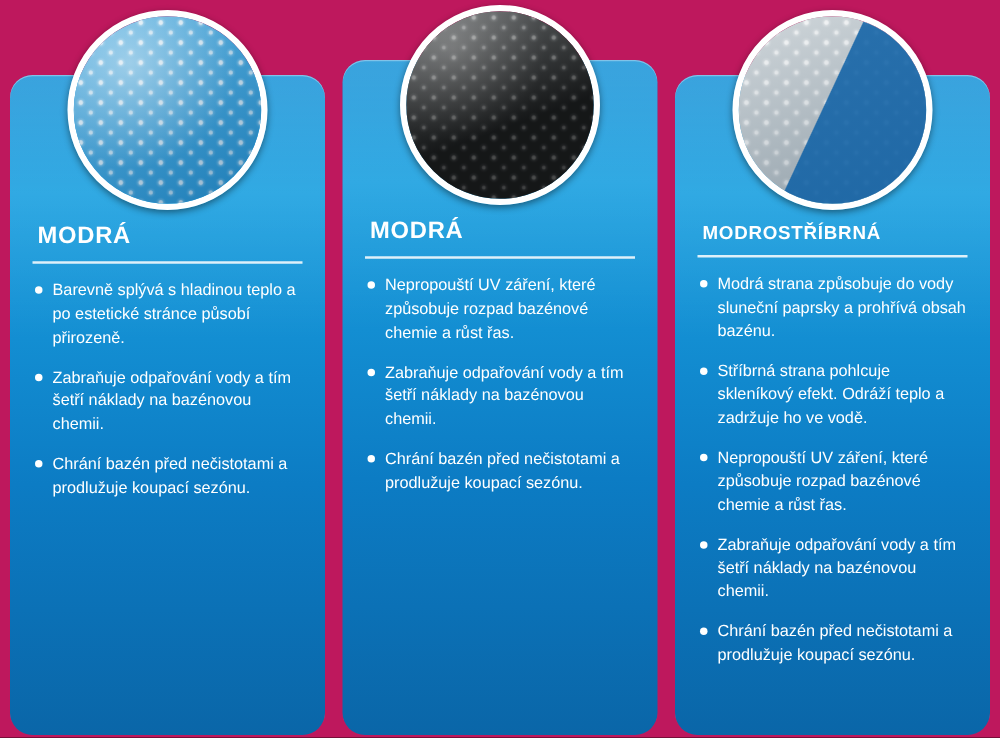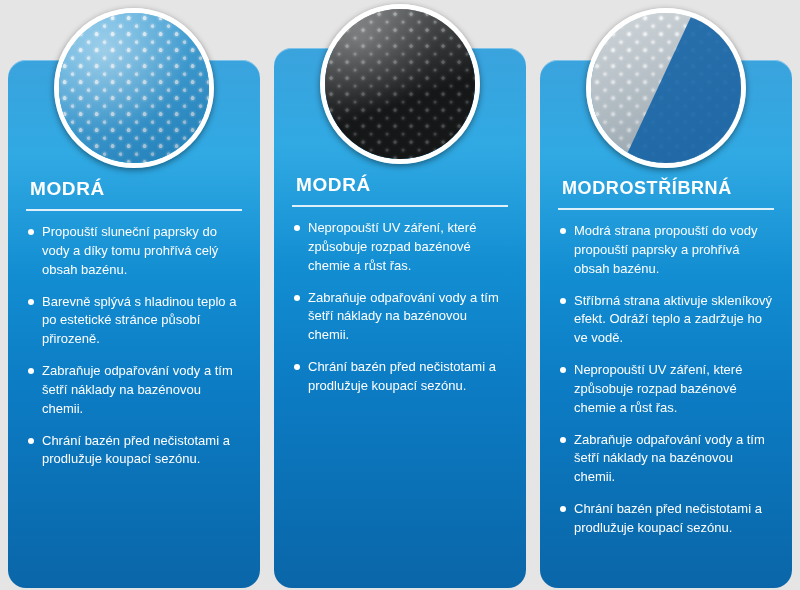--- a/index.html
+++ b/index.html
@@ -10,21 +10,21 @@
     width: 800px;
     height: 590px;
     background: #000000;
     font-family: "Liberation Sans", sans-serif;
     overflow: hidden;
   }
   .board {
     position: relative;
     width: 800px;
     height: 590px;
-    background: #e5e5e5;
+    background: #be185d;
   }
   .cards {
     position: absolute;
     left: 0;
     top: 0;
     width: 800px;
     height: 590px;
     display: flex;
     justify-content: space-between;
     padding: 0 8px;
@@ -131,21 +131,21 @@
   .card-title {
     color: #ffffff;
     font-size: 19px;
     font-weight: bold;
     letter-spacing: 0.6px;
     padding: 0 4px 9px 4px;
     border-bottom: 2px solid rgba(255,255,255,0.85);
     margin-bottom: 12px;
     white-space: nowrap;
   }
-  .card.third .card-title { font-size: 18px; }
+  .card.third .card-title { font-size: 15px; }
 
   ul.bullets {
     list-style: none;
     margin: 0;
     padding: 0;
   }
   ul.bullets li {
     position: relative;
     color: #ffffff;
     font-size: 13px;
@@ -173,21 +173,20 @@
     <div class="card first">
       <div class="card-inner">
         <div class="gloss"></div>
       </div>
       <div class="bubble-photo">
         <div class="photo-surface photo-blue"></div>
       </div>
       <div class="card-body">
         <div class="card-title">MODRÁ</div>
         <ul class="bullets">
-          <li>Propouští sluneční paprsky do vody a díky tomu prohřívá celý obsah bazénu.</li>
           <li>Barevně splývá s hladinou teplo a po estetické stránce působí přirozeně.</li>
           <li>Zabraňuje odpařování vody a tím šetří náklady na bazénovou chemii.</li>
           <li>Chrání bazén před nečistotami a prodlužuje koupací sezónu.</li>
         </ul>
       </div>
     </div>
 
     <div class="card middle">
       <div class="card-inner">
         <div class="gloss"></div>
@@ -208,22 +207,22 @@
     <div class="card third">
       <div class="card-inner">
         <div class="gloss"></div>
       </div>
       <div class="bubble-photo">
         <div class="photo-surface photo-silver"></div>
       </div>
       <div class="card-body">
         <div class="card-title">MODROSTŘÍBRNÁ</div>
         <ul class="bullets">
-          <li>Modrá strana propouští do vody propouští paprsky a prohřívá obsah bazénu.</li>
-          <li>Stříbrná strana aktivuje skleníkový efekt. Odráží teplo a zadržuje ho ve vodě.</li>
+          <li>Modrá strana způsobuje do vody sluneční paprsky a prohřívá obsah bazénu.</li>
+          <li>Stříbrná strana pohlcuje skleníkový efekt. Odráží teplo a zadržuje ho ve vodě.</li>
           <li>Nepropouští UV záření, které způsobuje rozpad bazénové chemie a růst řas.</li>
           <li>Zabraňuje odpařování vody a tím šetří náklady na bazénovou chemii.</li>
           <li>Chrání bazén před nečistotami a prodlužuje koupací sezónu.</li>
         </ul>
       </div>
     </div>
 
   </div>
 </div>
 

